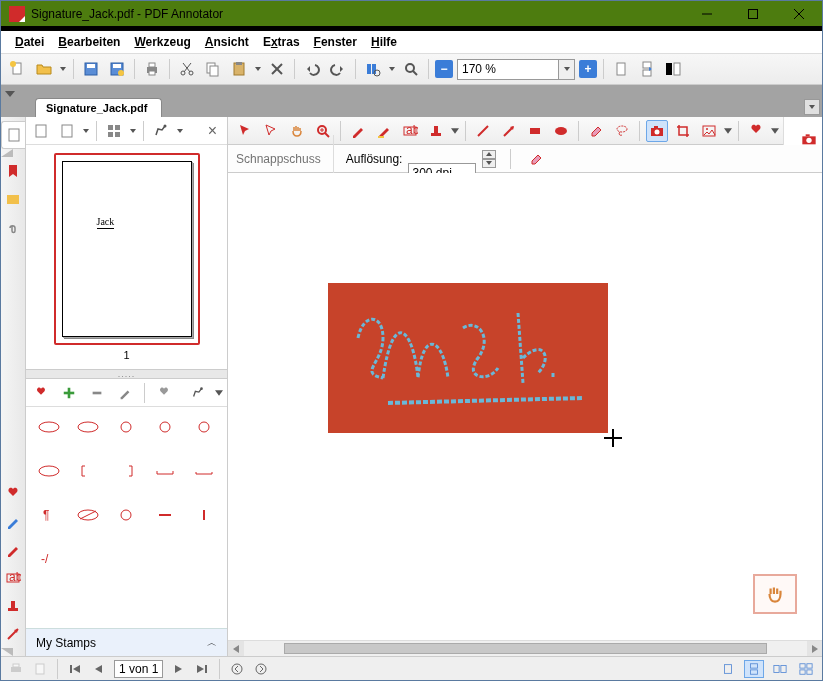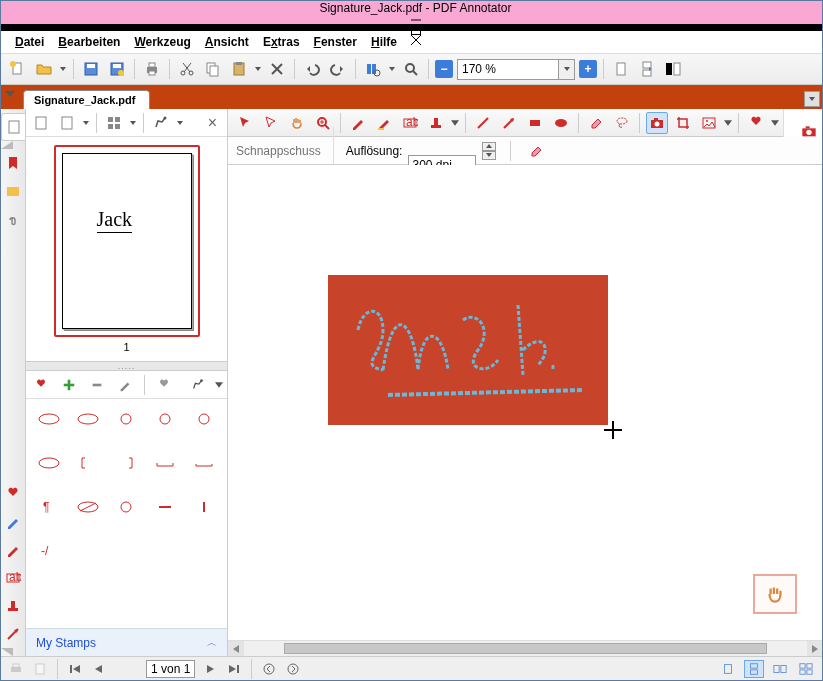--- a/index.html
+++ b/index.html
@@ -1,19 +1,19 @@
 <!DOCTYPE html>
 <html><head>
 <meta charset="utf-8">
 <style>
 * { box-sizing: border-box; margin: 0; padding: 0; font-family: "Segoe UI", Tahoma, sans-serif; font-size: 12px; }
 body { background: #fff; width: 823px; height: 681px; overflow: hidden; border: 1px solid #5a7aa0; display: flex; flex-direction: column; }
 
 
-.titlebar { height: 30px; background: #f9a8d4; display: flex; align-items: center; padding: 0 0 0 8px; border-bottom: 7px solid #000000; flex-direction: column; }
+.titlebar { height: 30px; background: #4d7c0f; display: flex; align-items: center; padding: 0 0 0 8px; border-bottom: 5px solid #000000; }
 .titlebar .app-icon { width: 16px; height: 16px; background: #d02b2b; margin-right: 6px; position: relative; }
 .titlebar .app-icon::after { content: ""; position: absolute; right: 0; bottom: 0; border-style: solid; border-width: 0 0 6px 6px; border-color: transparent transparent #fff transparent; }
 .titlebar .title { flex: 1; color: #000; }
 .titlebar .winbtn { width: 46px; height: 30px; display: flex; align-items: center; justify-content: center; color: #000; }
 .titlebar .winbtn svg { width: 10px; height: 10px; }
 
 
 .menubar { height: 22px; display: flex; align-items: center; padding: 0 8px; gap: 2px; }
 .menubar .menuitem { padding: 2px 6px; cursor: default; font-weight: bold; }
 .menubar .menuitem span.ul { text-decoration: underline; }
@@ -24,21 +24,21 @@
 .tsep { width: 1px; height: 20px; background: #ccc; margin: 0 2px; }
 .tbtn svg { width: 16px; height: 16px; }
 .dropdown-arrow { width: 8px; display:flex; align-items:center; justify-content:center;}
 .dropdown-arrow svg{width:6px;height:4px;}
 .zoom-select { height: 21px; border: 1px solid #999; background: #fff; display: flex; align-items: center; }
 .zoom-select .val { width: 100px; padding: 0 4px; }
 .zoom-select .arrow { width: 16px; background: #efefef; border-left: 1px solid #999; height: 100%; display:flex;align-items:center;justify-content:center;}
 .blue-pill { width: 18px; height: 18px; background: #3b7dd8; border-radius: 2px; display:flex;align-items:center;justify-content:center;color:#fff;font-weight:bold;}
 
 
-.tabbar { height: 24px; background: #c2410c; display: flex; align-items: flex-end; padding-left: 10px; position: relative; }
+.tabbar { height: 32px; background: #a3a3a3; display: flex; align-items: flex-end; padding-left: 22px; position: relative; }
 .tabbar::before { content: ""; position: absolute; left: 4px; top: 6px; width: 0; height: 0; border-left: 5px solid transparent; border-right: 5px solid transparent; border-top: 6px solid #555; }
 .tab { background: #fff; border: 1px solid #888; border-bottom: none; border-radius: 4px 4px 0 0; padding: 3px 14px 3px 10px; margin-left: 12px; font-weight: bold; font-size: 11px; }
 .tabbar .right-arrow { margin-left:auto; width:16px;height:16px; background:#e0e0e0; border:1px solid #999; margin-right:2px; margin-bottom:2px; display:flex;align-items:center;justify-content:center;}
 
 
 .content { flex: 1; display: flex; background: #fff; overflow: hidden; }
 
 
 .sidebar-strip { width: 26px; background: linear-gradient(to right,#f5f5f5,#e8e8e8); border-right: 1px solid #ccc; display: flex; flex-direction: column; align-items: center; padding-top: 4px; gap: 0; }
 .sidebar-strip .stab { width: 24px; height: 28px; display: flex; align-items: center; justify-content: center; border-bottom-left-radius: 3px; border-top-left-radius:3px;}
@@ -51,35 +51,35 @@
 .left-panel { width: 218px; background: #fff; border-right: 1px solid #ccc; display: flex; flex-direction: column; }
 .lp-toolbar { height: 28px; border-bottom: 1px solid #ddd; display: flex; align-items: center; padding: 0 4px; gap: 4px; }
 .lp-toolbar .spacer { flex: 1; }
 .lp-toolbar .close-x { font-size: 16px; color: #666; padding: 0 6px; }
 
 
 .thumb-area { padding: 8px; display: flex; flex-direction: column; align-items: center; }
 .thumb-wrapper { border: 2px solid #d02b2b; padding: 6px; border-radius: 2px; position: relative; }
 .thumb-check { position: absolute; left: 8px; top: 8px; width: 14px; height: 14px; background: #fff; border: 1px solid #999; display: flex; align-items: center; justify-content: center; color: #d02b2b; font-size: 11px; }
 .thumb-page { width: 130px; height: 176px; background: #fff; border: 1px solid #000; box-shadow: 1px 1px 0 #aaa, 2px 2px 0 #888; position: relative; }
-.thumb-sig { position:absolute; left: 34px; top: 54px; font-family: cursive; font-size: 20px; border-bottom: 1px solid #000; padding-bottom: 1px;}
+.thumb-sig { position:absolute; left: 34px; top: 54px; font-family: cursive; font-size: 10px; border-bottom: 1px solid #000; padding-bottom: 1px;}
 .thumb-label { margin-top: 4px; font-size: 11px; }
 
 
 .splitter-h { height: 10px; background: #e8e8e8; border-top: 1px solid #ccc; border-bottom: 1px solid #ccc; display:flex;align-items:center;justify-content:center;color:#888;letter-spacing:1px;font-size:9px;}
 
 
 .stamps-panel { flex:1; display:flex; flex-direction:column; overflow:hidden;}
 .stamps-toolbar { height: 28px; border-bottom: 1px solid #ddd; display:flex; align-items:center; padding: 0 4px; gap: 6px;}
 .stamps-toolbar svg { width:14px;height:14px;}
 .stamps-grid { flex:1; overflow-y:auto; padding: 8px 4px;}
 .stamps-row { display:flex; justify-content:space-around; margin-bottom: 20px; height:24px; align-items:center;}
 .stamp-item { width:28px; height:18px; display:flex;align-items:center;justify-content:center; color:#d02b2b;}
 .stamp-item svg { width:24px;height:14px;}
-.stamps-footer { height: 28px; background: #eaf1fb; border-top: 1px solid #cdd; display:flex; align-items:center; padding: 12px 10px; color:#1d4ed8; justify-content:space-between;}
+.stamps-footer { height: 28px; background: #eaf1fb; border-top: 1px solid #cdd; display:flex; align-items:center; padding: 12px 10px; color:#000000; justify-content:space-between;}
 .stamps-footer .caret { font-size: 10px;}
 
 
 .canvas-area { flex:1; display:flex; flex-direction:column; background:#fff; position:relative;}
 .anno-toolbar { height: 28px; background: linear-gradient(#fafafa,#eee); border-bottom:1px solid #ccc; display:flex; align-items:center; padding: 0 6px; gap:4px;}
 .anno-toolbar .big-cam { margin-left:auto; width:50px; height:44px; border-left:1px solid #ddd; display:flex;align-items:center;justify-content:center; align-self:flex-start; background:#fff;}
 .anno-toolbar svg { width:16px;height:16px;}
 .anno-toolbar .tbtn.active { background:#cfe3fb; border:1px solid #6da7e8;}
 
 .snapshot-bar { height: 28px; background:#fdfdfd; border-bottom:1px solid #ccc; display:flex; align-items:center; padding: 0 8px; gap: 12px;}
@@ -99,21 +99,21 @@
 .selection-rect { position:absolute; left:100px; top:110px; width:280px; height:150px; background:#c7432a;}
 .cursor-cross { position:absolute; left:376px; top:256px; width:18px;height:18px;}
 .cursor-cross::before{content:"";position:absolute;left:8px;top:0;width:2px;height:18px;background:#000;}
 .cursor-cross::after{content:"";position:absolute;top:8px;left:0;height:2px;width:18px;background:#000;}
 .hand-badge { position:absolute; right:26px; bottom:26px; width:44px;height:40px; border:2px solid #e8a99b; background:#fff9f7; display:flex;align-items:center;justify-content:center;}
 
 
 .statusbar { height: 24px; background:#efefef; border-top:1px solid #ccc; display:flex; align-items:center; padding: 0 6px; gap:6px;}
 .statusbar .sbtn { width:18px;height:18px; display:flex;align-items:center;justify-content:center; opacity:0.5;}
 .statusbar .sbtn.enabled{opacity:1;}
-.statusbar .pagebox { height:18px; border:1px solid #999; background:#fff; padding:0 4px; display:flex;align-items:center;margin-left:32px;}
+.statusbar .pagebox { height:18px; border:1px solid #999; background:#fff; padding:0 4px; display:flex;align-items:center;}
 .statusbar .spacer{flex:1;}
 .statusbar svg{width:14px;height:14px;}
 .statusbar .viewbtn { width:20px;height:18px;border:1px solid transparent;display:flex;align-items:center;justify-content:center;}
 .statusbar .viewbtn.active{background:#cfe3fb;border-color:#6da7e8;}
 
 
 .stamps-grid::-webkit-scrollbar{width:16px;}
 .stamps-grid::-webkit-scrollbar-track{background:#f0f0f0;}
 .stamps-grid::-webkit-scrollbar-thumb{background:#c8c8c8;border:1px solid #aaa;}
 </style>

